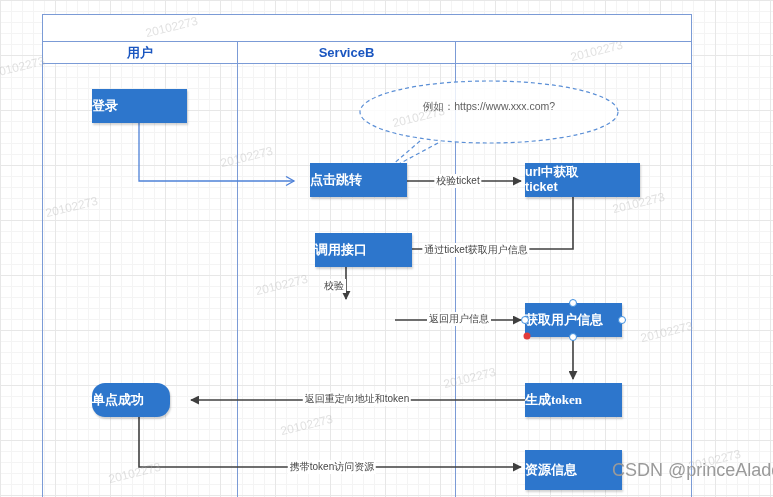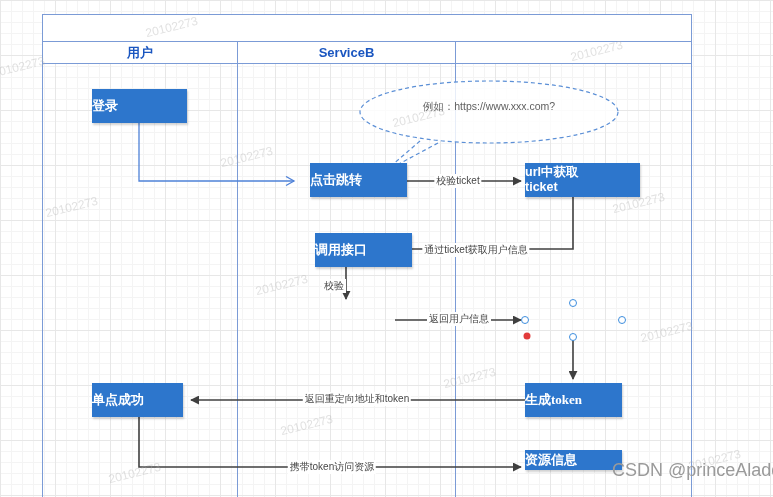--- a/index.html
+++ b/index.html
@@ -122,27 +122,30 @@
   <div class="node" style="left:298px;top:163px;width:97px;height:34px;margin-left:12px;">
     <span>点击跳转</span>
   </div>
   <div class="node" style="left:525px;top:163px;width:115px;height:34px;">
     <span class="small">url中获取</span>
     <span class="small">ticket</span>
   </div>
   <div class="node" style="left:298px;top:233px;width:97px;height:34px;margin-left:17px;">
     <span>调用接口</span>
   </div>
+  <div class="node" style="left:525px;top:303px;width:97px;height:34px;">
+    <span>获取用户信息</span>
+  </div>
   <div class="node" style="left:525px;top:383px;width:97px;height:34px;font-family:Liberation Serif, serif;">
     <span>生成token</span>
   </div>
-  <div class="node" style="left:92px;top:383px;width:91px;height:34px;">
+  <div class="node" style="left:92px;top:383px;width:78px;height:34px;border-radius:13px;">
     <span>单点成功</span>
   </div>
-  <div class="node" style="left:525px;top:450px;width:97px;height:20px;">
+  <div class="node" style="left:525px;top:450px;width:97px;height:40px;">
     <span>资源信息</span>
   </div>
 
   <div class="edge-label" style="left:458px;top:181px;">校验ticket</div>
   <div class="edge-label" style="left:476px;top:250px;">通过ticket获取用户信息</div>
   <div class="edge-label" style="left:334px;top:286px;">校验</div>
   <div class="edge-label" style="left:459px;top:319px;text-align:center;">返回用户信息</div>
   <div class="edge-label" style="left:357px;top:399px;">返回重定向地址和token</div>
   <div class="edge-label" style="left:332px;top:467px;">携带token访问资源</div>
 

